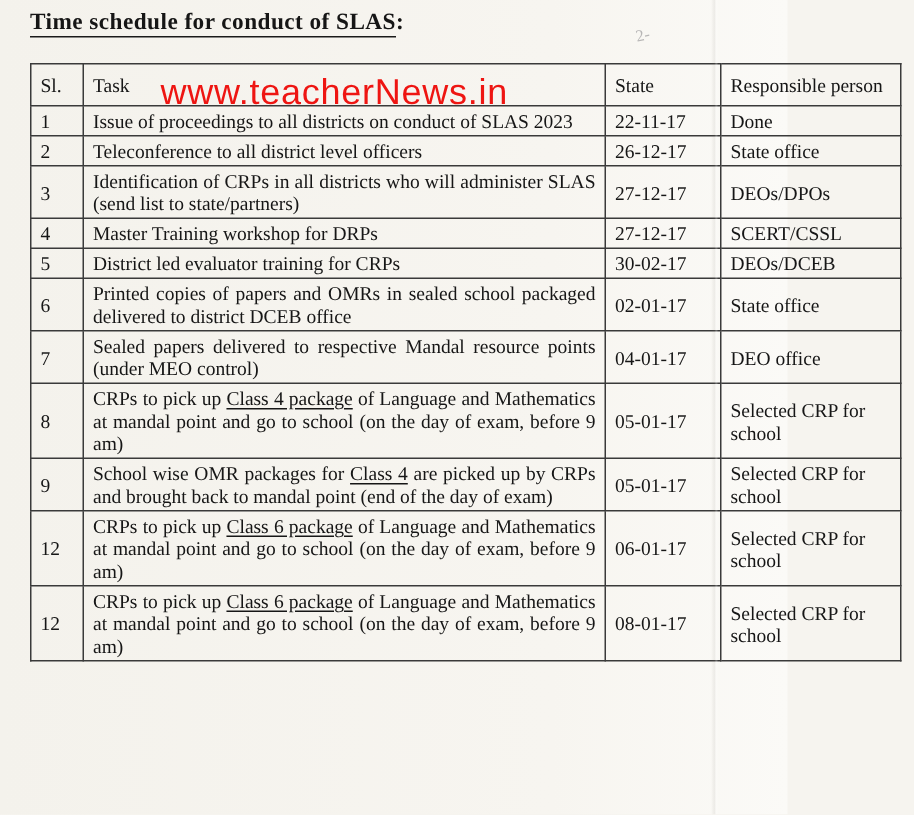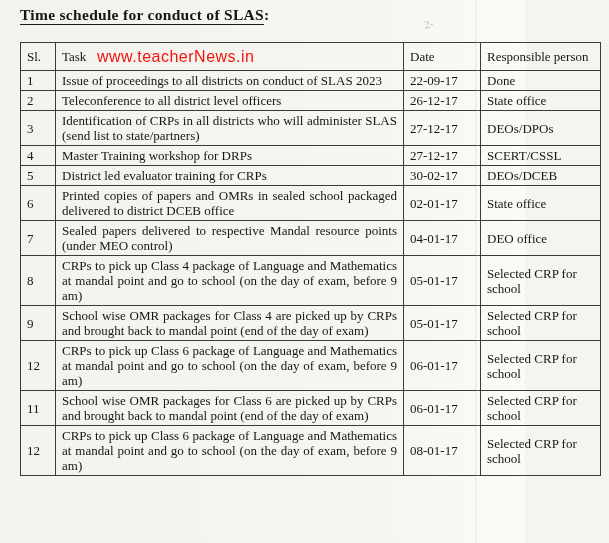--- a/index.html
+++ b/index.html
@@ -54,27 +54,27 @@
   }
   col.c-sl   { width: 35px; }
   col.c-task { width: 348px; }
   col.c-date { width: 77px; }
   col.c-resp { width: 120px; }
   td.cell-sl   { text-align: left; padding-left: 8px; }
   td.cell-task { text-align: justify; }
   td.cell-task.single { text-align: left; }
   td.cell-date { white-space: nowrap; }
   td.cell-resp { }
-  .u { text-underline-offset: 2px; }
+  .u { text-decoration: underline; text-underline-offset: 2px; }
   #watermark {
     position: absolute;
-    left: 97px;
+    left: 107px;
     top: 48px;
     font-family: "Liberation Sans", "DejaVu Sans", sans-serif;
-    font-size: 16px;
+    font-size: 24px;
     font-weight: 500;
     letter-spacing: 0.5px;
     z-index: 5;
     pointer-events: none;
     white-space: nowrap;
   }
   .scan-crease {
     position: absolute;
     top: 0;
     left: 474px;
@@ -110,29 +110,29 @@
     <colgroup>
       <col class="c-sl">
         <col class="c-task">
         <col class="c-date">
         <col class="c-resp">
     </colgroup>
     <thead>
       <tr>
         <th>Sl.</th>
         <th>Task</th>
-        <th>Date</th>
+        <th>State</th>
         <th>Responsible person</th>
       </tr>
     </thead>
     <tbody id="schedule-body">
     <tr>
       <td class="cell-sl">1</td>
       <td class="cell-task"><span>Issue of proceedings to all districts on conduct of SLAS 2023</span></td>
-      <td class="cell-date">22-09-17</td>
+      <td class="cell-date">22-11-17</td>
       <td class="cell-resp">Done</td>
     </tr>
 
     <tr>
       <td class="cell-sl">2</td>
       <td class="cell-task single"><span>Teleconference to all district level officers</span></td>
       <td class="cell-date">26-12-17</td>
       <td class="cell-resp">State office</td>
     </tr>
 
@@ -185,26 +185,20 @@
       <td class="cell-resp">Selected CRP for school</td>
     </tr>
 
     <tr>
       <td class="cell-sl">12</td>
       <td class="cell-task"><span>CRPs to pick up </span><span class="u">Class 6 package</span><span> of Language and Mathematics at mandal point and go to school (on the day of exam, before 9 am)</span></td>
       <td class="cell-date">06-01-17</td>
       <td class="cell-resp">Selected CRP for school</td>
     </tr>
 
-    <tr>
-      <td class="cell-sl">11</td>
-      <td class="cell-task"><span>School wise OMR packages for </span><span class="u">Class 6</span><span> are picked up by CRPs and brought back to mandal point (end of the day of exam)</span></td>
-      <td class="cell-date">06-01-17</td>
-      <td class="cell-resp">Selected CRP for school</td>
-    </tr>
 
     <tr>
       <td class="cell-sl">12</td>
       <td class="cell-task"><span>CRPs to pick up </span><span class="u">Class 6 package</span><span> of Language and Mathematics at mandal point and go to school (on the day of exam, before 9 am)</span></td>
       <td class="cell-date">08-01-17</td>
       <td class="cell-resp">Selected CRP for school</td>
     </tr>
   </tbody>
   </table>
 

